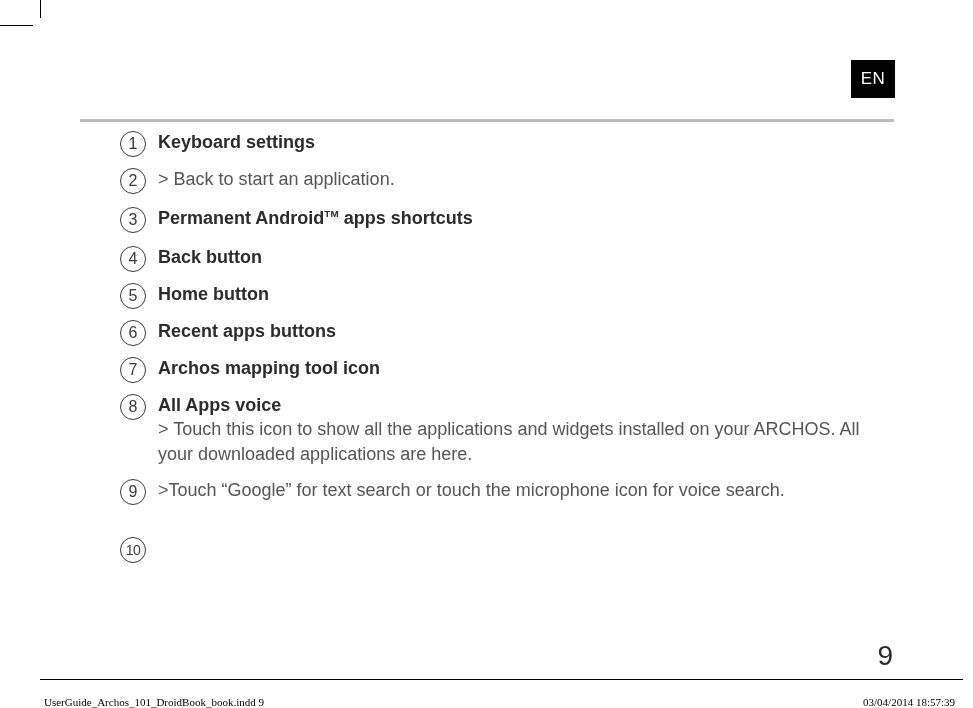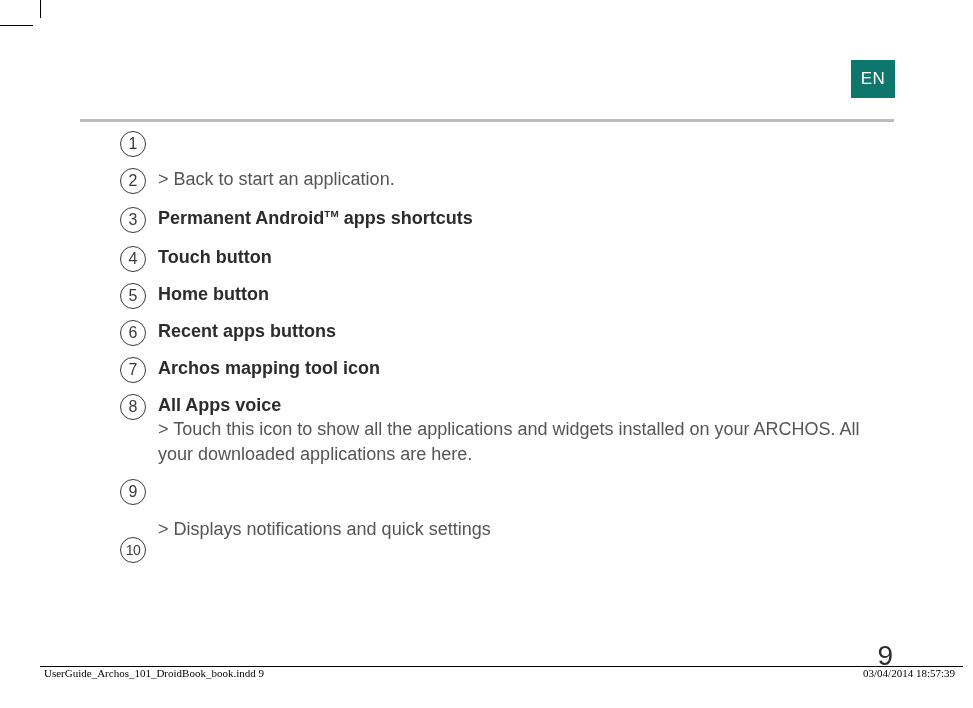--- a/index.html
+++ b/index.html
@@ -30,21 +30,21 @@
       bottom: 26px;
       background: #fff;
     }
 
     .lang-tab {
       position: absolute;
       top: 35px;
       right: 68px;
       width: 44px;
       height: 38px;
-      background: #0f766e;
+      background: #000000;
       color: #fff;
       display: flex;
       align-items: center;
       justify-content: center;
       font-size: 17px;
       letter-spacing: 0.5px;
     }
 
     .top-rule {
       position: absolute;
@@ -101,25 +101,25 @@
       bottom: 10px;
       font-size: 28px;
       color: #2c2c2c;
     }
 
     .footer {
       position: absolute;
       left: 40px;
       right: 10px;
       bottom: 0;
-      height: 42px;
+      height: 29px;
       border-top: 1px solid #000;
       display: flex;
       justify-content: space-between;
-      align-items: flex-start;
+      align-items: flex-end;
       padding: 0 8px 0 4px;
       font-family: "Times New Roman", Times, serif;
       font-size: 11px;
       color: #000;
     }
   </style>
 </head>
 <body>
 
 <div class="crop-marks">
@@ -130,40 +130,43 @@
 <div class="page">
 
   <div class="lang-tab">EN</div>
 
   <div class="top-rule"></div>
 
   <div class="content">
 
     <div class="item tight">
       <div class="num">1</div>
+      <div class="text">
+        <span class="title"><span>Keyboard settings</span><sup class="tm"></sup><span></span></span>
+      </div>
     </div>
 
     <div class="item">
       <div class="num">2</div>
       <div class="text">
         <div class="desc"><span class="gt">&gt; </span><span>Back to start an application.</span></div>
       </div>
     </div>
 
     <div class="item">
       <div class="num">3</div>
       <div class="text">
         <div class="title"><span>Permanent Android</span><sup class="tm">TM</sup><span> apps shortcuts</span></div>
       </div>
     </div>
 
     <div class="item tight">
       <div class="num">4</div>
       <div class="text">
-        <span class="title"><span>Touch button</span></span>
+        <span class="title"><span>Back button</span></span>
       </div>
     </div>
 
     <div class="item tight">
       <div class="num">5</div>
       <div class="text">
         <span class="title"><span>Home button</span></span>
       </div>
     </div>
 
@@ -185,27 +188,27 @@
       <div class="num">8</div>
       <div class="text">
         <div class="title"><span>All Apps voice</span></div>
         <div class="desc"><span class="gt">&gt; </span><span>Touch this icon to show all the applications and widgets installed on your ARCHOS. All your downloaded applications are here.</span></div>
       </div>
     </div>
 
     <div class="item">
       <div class="num">9</div>
       <div class="text">
+        <div class="desc"><span class="gt">&gt;</span><span>Touch “Google” for text search or touch the microphone icon for voice search.</span></div>
       </div>
     </div>
 
     <div class="item">
       <div class="num two-digit">10</div>
       <div class="text">
-        <div class="desc"><span class="gt">&gt; </span><span>Displays notifications and quick settings</span></div>
       </div>
     </div>
 
   </div>
 
   <div class="page-number">9</div>
 </div>
 
 <div class="footer">
   <span>UserGuide_Archos_101_DroidBook_book.indd   9</span>

